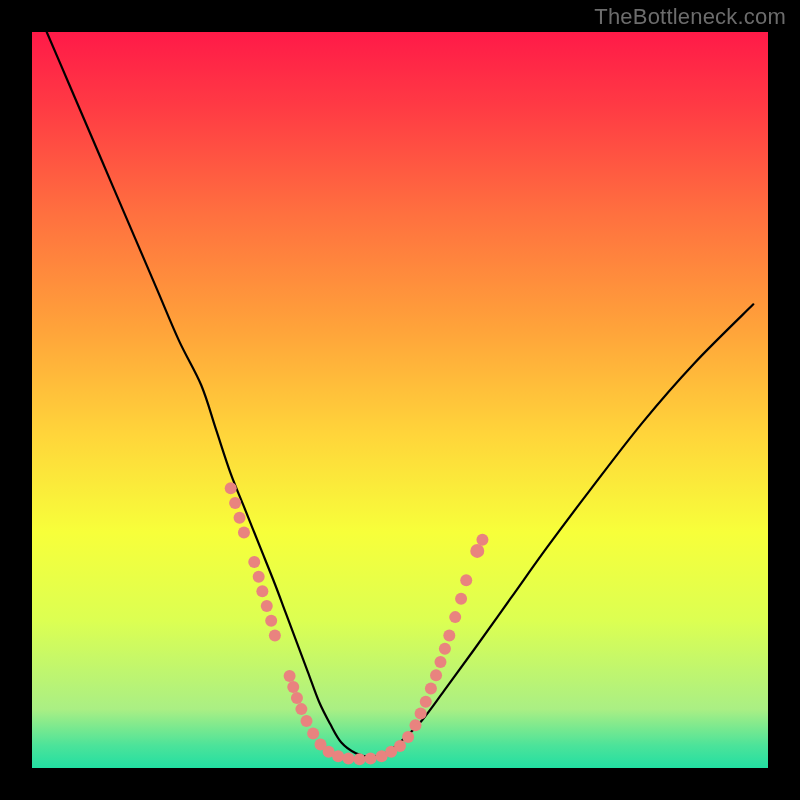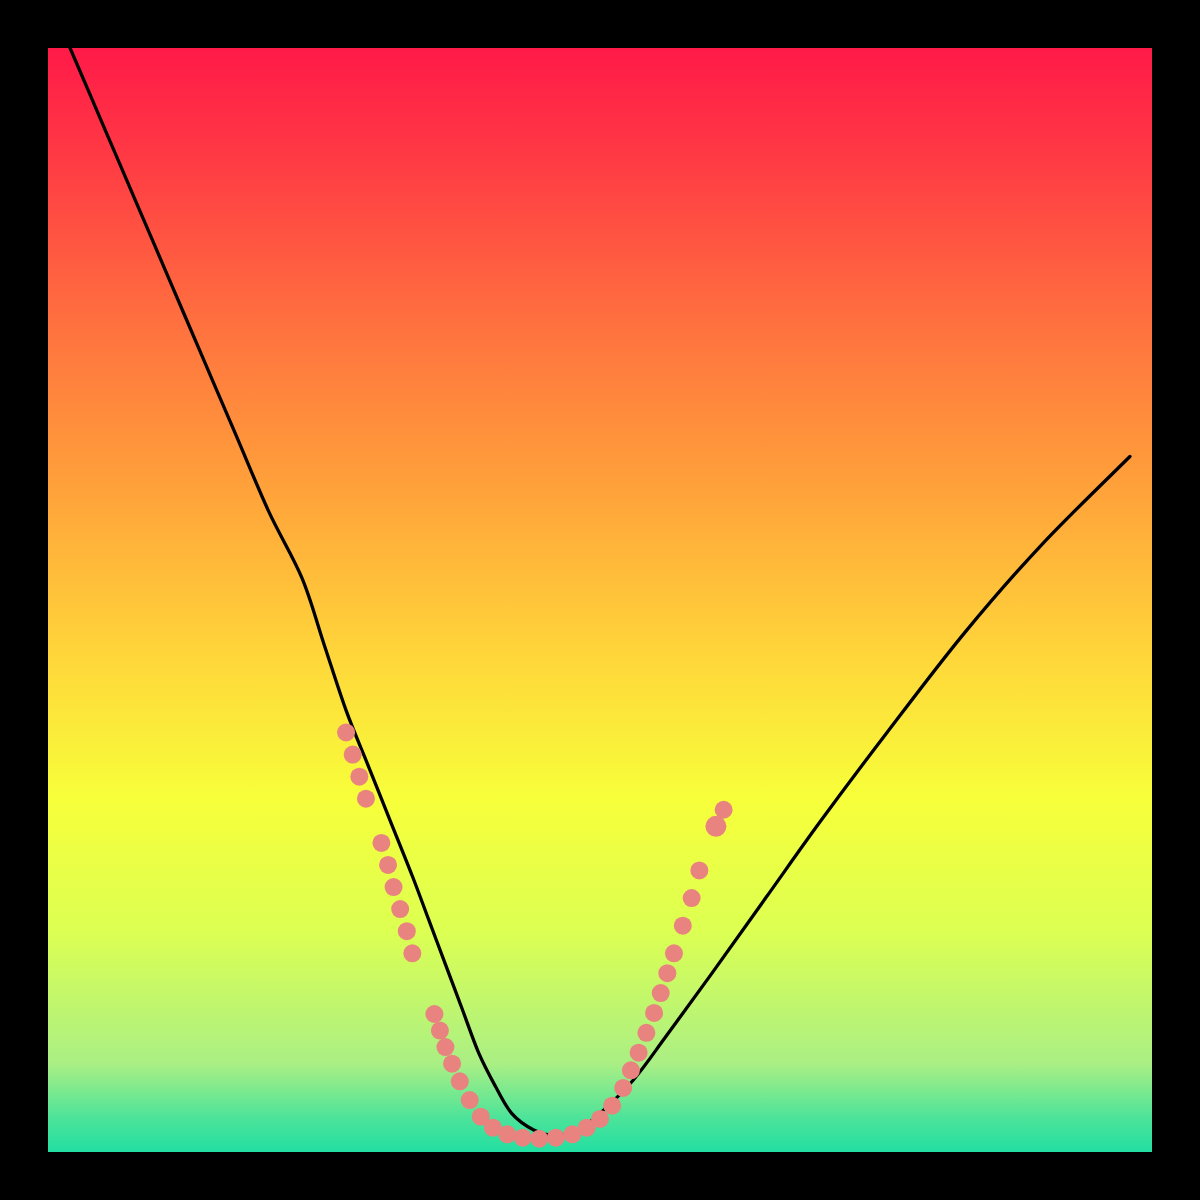--- a/index.html
+++ b/index.html
@@ -54,20 +54,21 @@
     font-size: 22px;
     font-weight: 500;
     letter-spacing: 0.2px;
     user-select: none;
   }
 </style>
 </head>
 <body>
 
 <div class="frame">
+  <div class="watermark">TheBottleneck.com</div>
   <div class="plot-area">
     <div class="gradient-bg"></div>
     <svg class="overlay" viewBox="0 0 736 736" preserveAspectRatio="none">
       <path id="curve-path" fill="none" stroke-linecap="round" stroke-linejoin="round" d="M 14.72 0.00 C 18.40 8.59, 29.44 34.35, 36.80 51.52 C 44.16 68.69, 51.52 85.87, 58.88 103.04 C 66.24 120.21, 73.60 137.39, 80.96 154.56 C 88.32 171.73, 95.68 188.91, 103.04 206.08 C 110.40 223.25, 117.76 240.43, 125.12 257.60 C 132.48 274.77, 139.84 293.17, 147.20 309.12 C 154.56 325.07, 163.15 338.56, 169.28 353.28 C 175.41 368.00, 179.09 382.72, 184.00 397.44 C 188.91 412.16, 193.81 428.11, 198.72 441.60 C 203.63 455.09, 208.53 466.13, 213.44 478.40 C 218.35 490.67, 223.25 502.93, 228.16 515.20 C 233.07 527.47, 238.59 540.96, 242.88 552.00 C 247.17 563.04, 250.24 571.63, 253.92 581.44 C 257.60 591.25, 261.28 601.07, 264.96 610.88 C 268.64 620.69, 272.32 630.51, 276.00 640.32 C 279.68 650.13, 283.36 661.17, 287.04 669.76 C 290.72 678.35, 294.40 685.09, 298.08 691.84 C 301.76 698.59, 304.83 705.33, 309.12 710.24 C 313.41 715.15, 318.93 718.83, 323.84 721.28 C 328.75 723.73, 333.65 724.96, 338.56 724.96 C 343.47 724.96, 348.37 723.73, 353.28 721.28 C 358.19 718.83, 361.87 715.76, 368.00 710.24 C 374.13 704.72, 382.72 696.75, 390.08 688.16 C 397.44 679.57, 403.57 670.37, 412.16 658.72 C 420.75 647.07, 430.56 633.57, 441.60 618.24 C 452.64 602.91, 466.13 583.89, 478.40 566.72 C 490.67 549.55, 501.71 533.60, 515.20 515.20 C 528.69 496.80, 543.41 477.17, 559.36 456.32 C 575.31 435.47, 593.71 410.93, 610.88 390.08 C 628.05 369.23, 644.00 350.83, 662.40 331.20 C 680.80 311.57, 711.47 282.13, 721.28 272.32" stroke="#000000" stroke-width="2.2"></path>
       <g id="markers-group">
           <circle cx="198.72" cy="456.32" r="6" fill="#e9837f" stroke="#e9837f" stroke-width="0"></circle>
           <circle cx="203.14" cy="471.04" r="6" fill="#e9837f" stroke="#e9837f" stroke-width="0"></circle>
           <circle cx="207.55" cy="485.76" r="6" fill="#e9837f" stroke="#e9837f" stroke-width="0"></circle>
           <circle cx="211.97" cy="500.48" r="6" fill="#e9837f" stroke="#e9837f" stroke-width="0"></circle>
           <circle cx="222.27" cy="529.92" r="6" fill="#e9837f" stroke="#e9837f" stroke-width="0"></circle>

